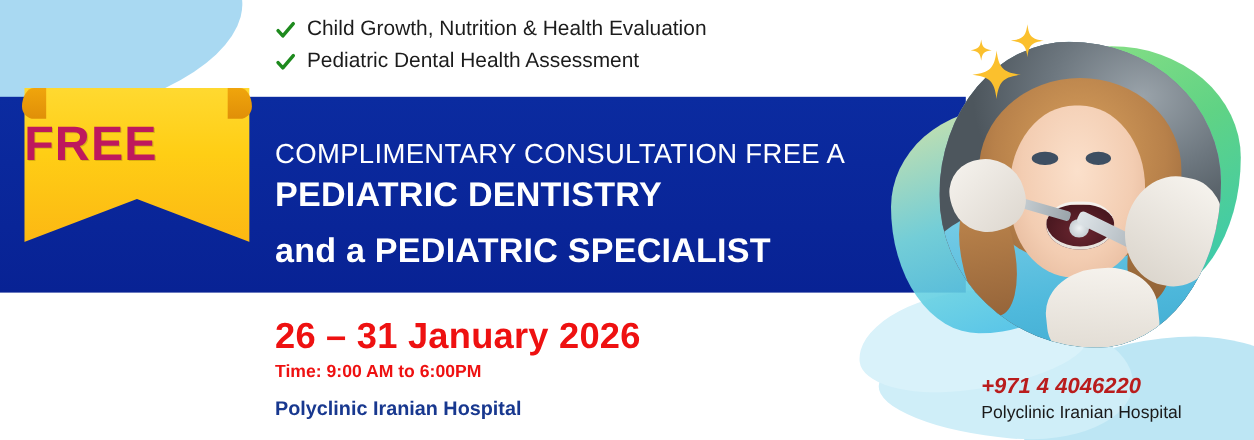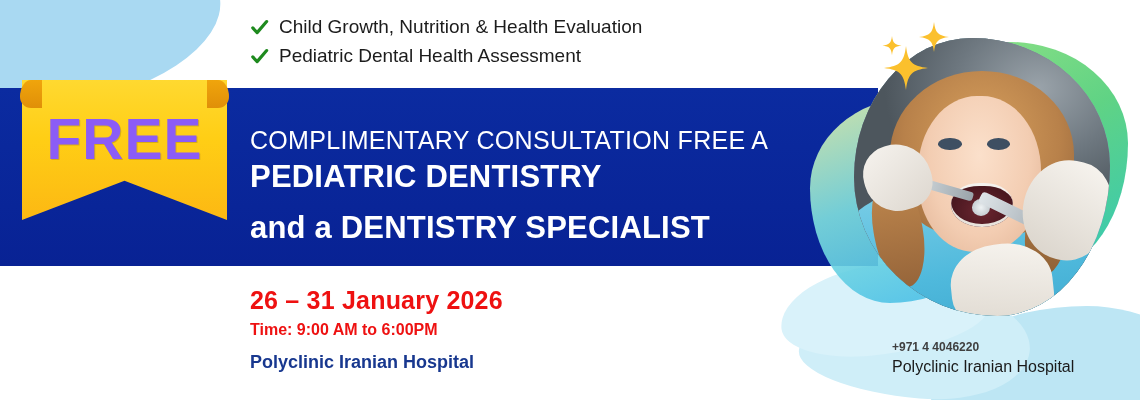--- a/index.html
+++ b/index.html
@@ -134,25 +134,24 @@
     width: 22px;
     height: 28px;
     background: linear-gradient(180deg, #f0a50c 0%, #e08f08 100%);
     border-radius: 0 50% 50% 0 / 0 60% 40% 0;
   }
   .ribbon-label {
     position: absolute;
     left: 0;
     top: 26px;
     width: 205px;
-    text-align: center;
-    font-size: 57px;
+    font-size: 44px;
     font-weight: bold;
     letter-spacing: 1px;
-    color: #8b5cf6;
+    color: #be185d;
     text-shadow: 1px 1px 0 rgba(0,0,0,0.15);
   }
 
   
   .checklist {
     position: absolute;
     left: 250px;
     top: 16px;
   }
   .check-row {
@@ -174,21 +173,21 @@
     white-space: nowrap;
   }
 
   
   .details {
     position: absolute;
     left: 250px;
     top: 286px;
   }
   .details .date {
-    font-size: 25px;
+    font-size: 33px;
     font-weight: bold;
     color: #ee1111;
     margin-bottom: 6px;
     letter-spacing: 0.2px;
   }
   .details .time {
     font-size: 16px;
     font-weight: bold;
     color: #ee1111;
     margin-bottom: 13px;
@@ -384,25 +383,26 @@
   }
 
   
   .contact {
     position: absolute;
     left: 892px;
     top: 340px;
     text-align: left;
   }
   .contact .phone {
-    font-size: 12px;
-    font-weight: bold;
-    color: #404040;
+    font-size: 20px;
+    font-weight: bold;
+    color: #b91c1c;
     margin-bottom: 4px;
     white-space: nowrap;
+    font-style: italic;
   }
   .contact .org {
     font-size: 16px;
     font-weight: 400;
     color: #1a1a1a;
     white-space: nowrap;
   }
 </style>
 </head>
 <body>
@@ -427,21 +427,21 @@
       </svg>
       <span class="check-text">Pediatric Dental Health Assessment</span>
     </div>
   </div>
 
   <div class="navy-band"></div>
 
   <div class="headline">
     <span class="line1">COMPLIMENTARY CONSULTATION FREE A</span>
     <span class="line2">PEDIATRIC DENTISTRY</span>
-    <span class="line3">and a DENTISTRY SPECIALIST</span>
+    <span class="line3">and a PEDIATRIC SPECIALIST</span>
   </div>
 
   <div class="free-ribbon">
     <div class="ribbon-body"></div>
     <div class="ribbon-curl-left"></div>
     <div class="ribbon-curl-right"></div>
     <div class="ribbon-label">FREE</div>
   </div>
 
   <div class="details">

